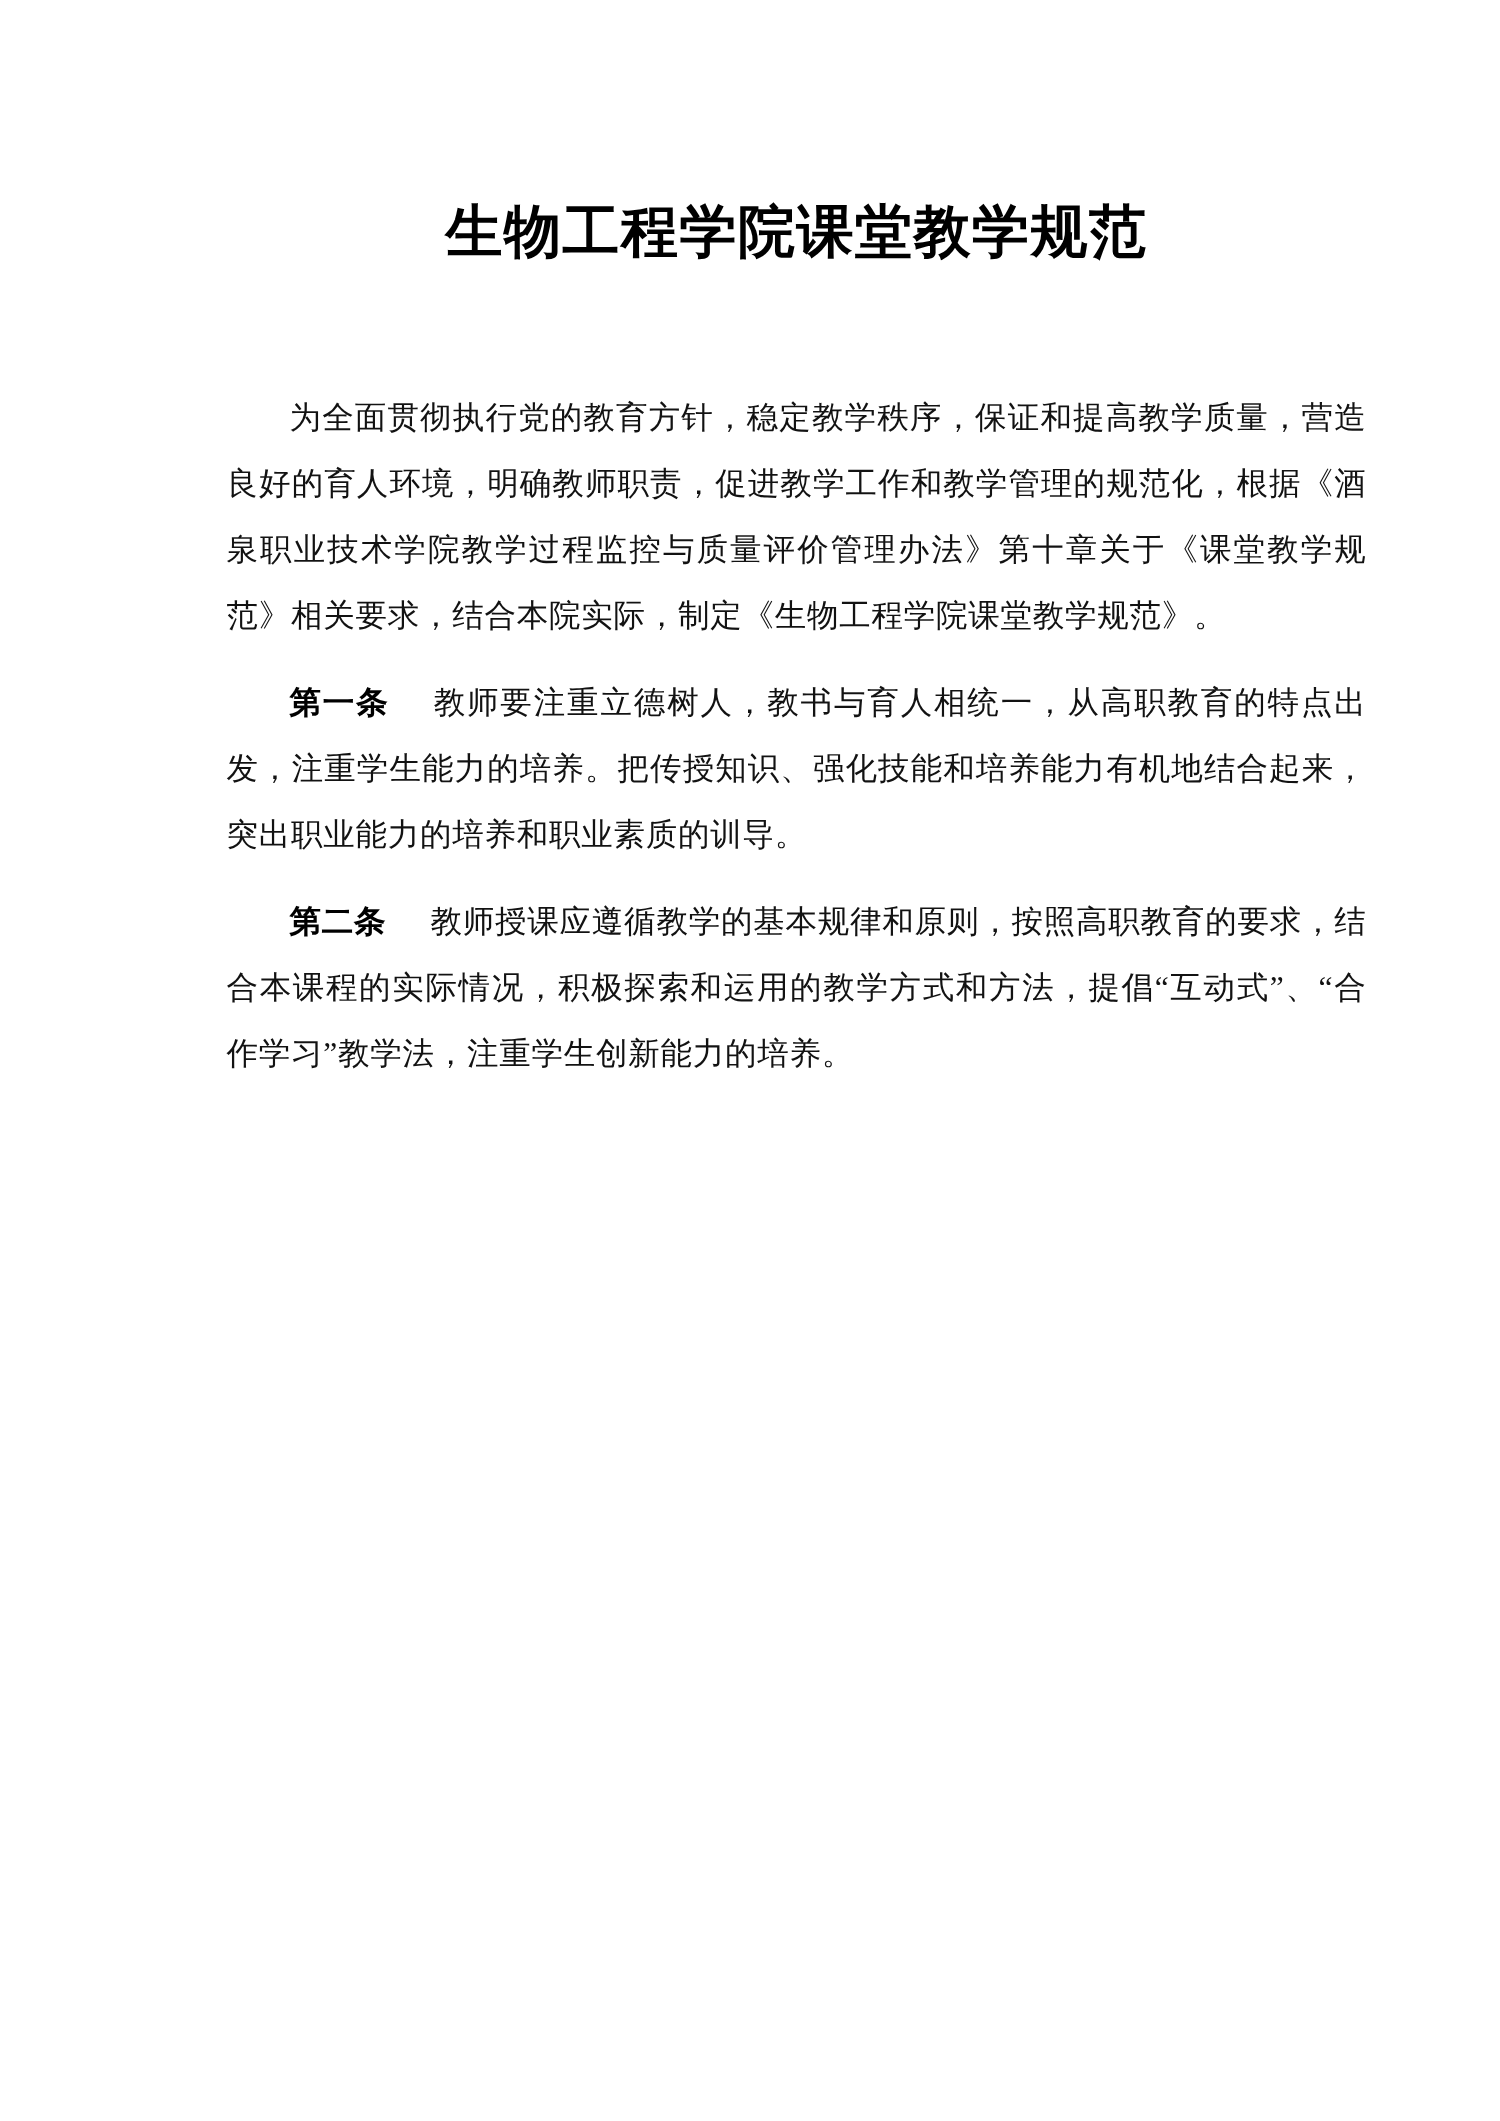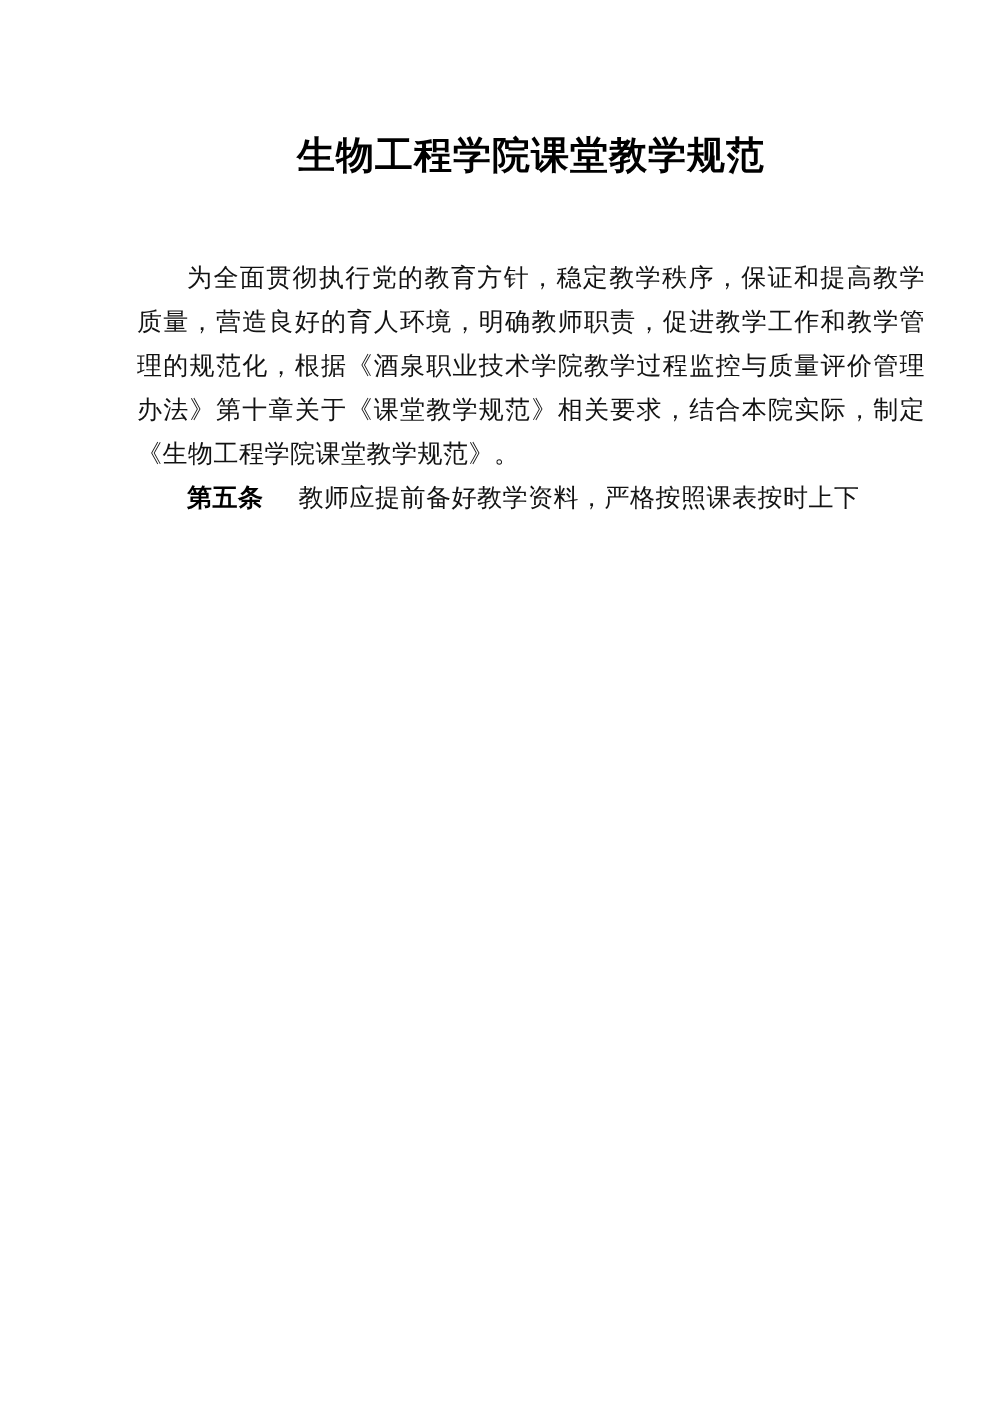--- a/index.html
+++ b/index.html
@@ -25,22 +25,22 @@
     line-height: 60px;
     font-weight: bold;
     text-align: center;
     letter-spacing: 1px;
     color: #000000;
   }
   .doc-body {
     margin-top: 71px;
   }
   .doc-body p {
-    margin: 0;
-    font-size: 25px;
+    margin: 14px;
+    font-size: 21px;
     line-height: 44px;
     letter-spacing: 0.5px;
     text-align: justify;
     text-justify: inter-character;
     text-indent: 2em;
     color: #121212;
   }
   .clause-label {
     font-weight: bold;
     color: #000000;
@@ -52,22 +52,25 @@
 
 <div class="page">
   <h1 class="doc-title">生物工程学院课堂教学规范</h1>
 
   <div class="doc-body">
 
     <p>
       <span>为全面贯彻执行党的教育方针，稳定教学秩序，保证和提高教学质量，营造良好的育人环境，明确教师职责，促进教学工作和教学管理的规范化，根据《酒泉职业技术学院教学过程监控与质量评价管理办法》第十章关于《课堂教学规范》相关要求，结合本院实际，制定《生物工程学院课堂教学规范》。</span>
     </p>
 
+    <p>
+      <span class="clause-label">第一条</span><span>教师要注重立德树人，教书与育人相统一，从高职教育的特点出发，注重学生能力的培养。把传授知识、强化技能和培养能力有机地结合起来，突出职业能力的培养和职业素质的训导。</span>
+    </p>
+
+    <p>
+      <span class="clause-label">第二条</span><span>教师授课应遵循教学的基本规律和原则，按照高职教育的要求，结合本课程的实际情况，积极探索和运用的教学方式和方法，提倡“互动式”、“合作学习”教学法，注重学生创新能力的培养。</span>
+    </p>
 
 
 
-
-    <p>
-      <span class="clause-label">第五条</span><span>教师应提前备好教学资料，严格按照课表按时上下</span>
-    </p>
 
   </div>
 </div>
 
 </body></html>

